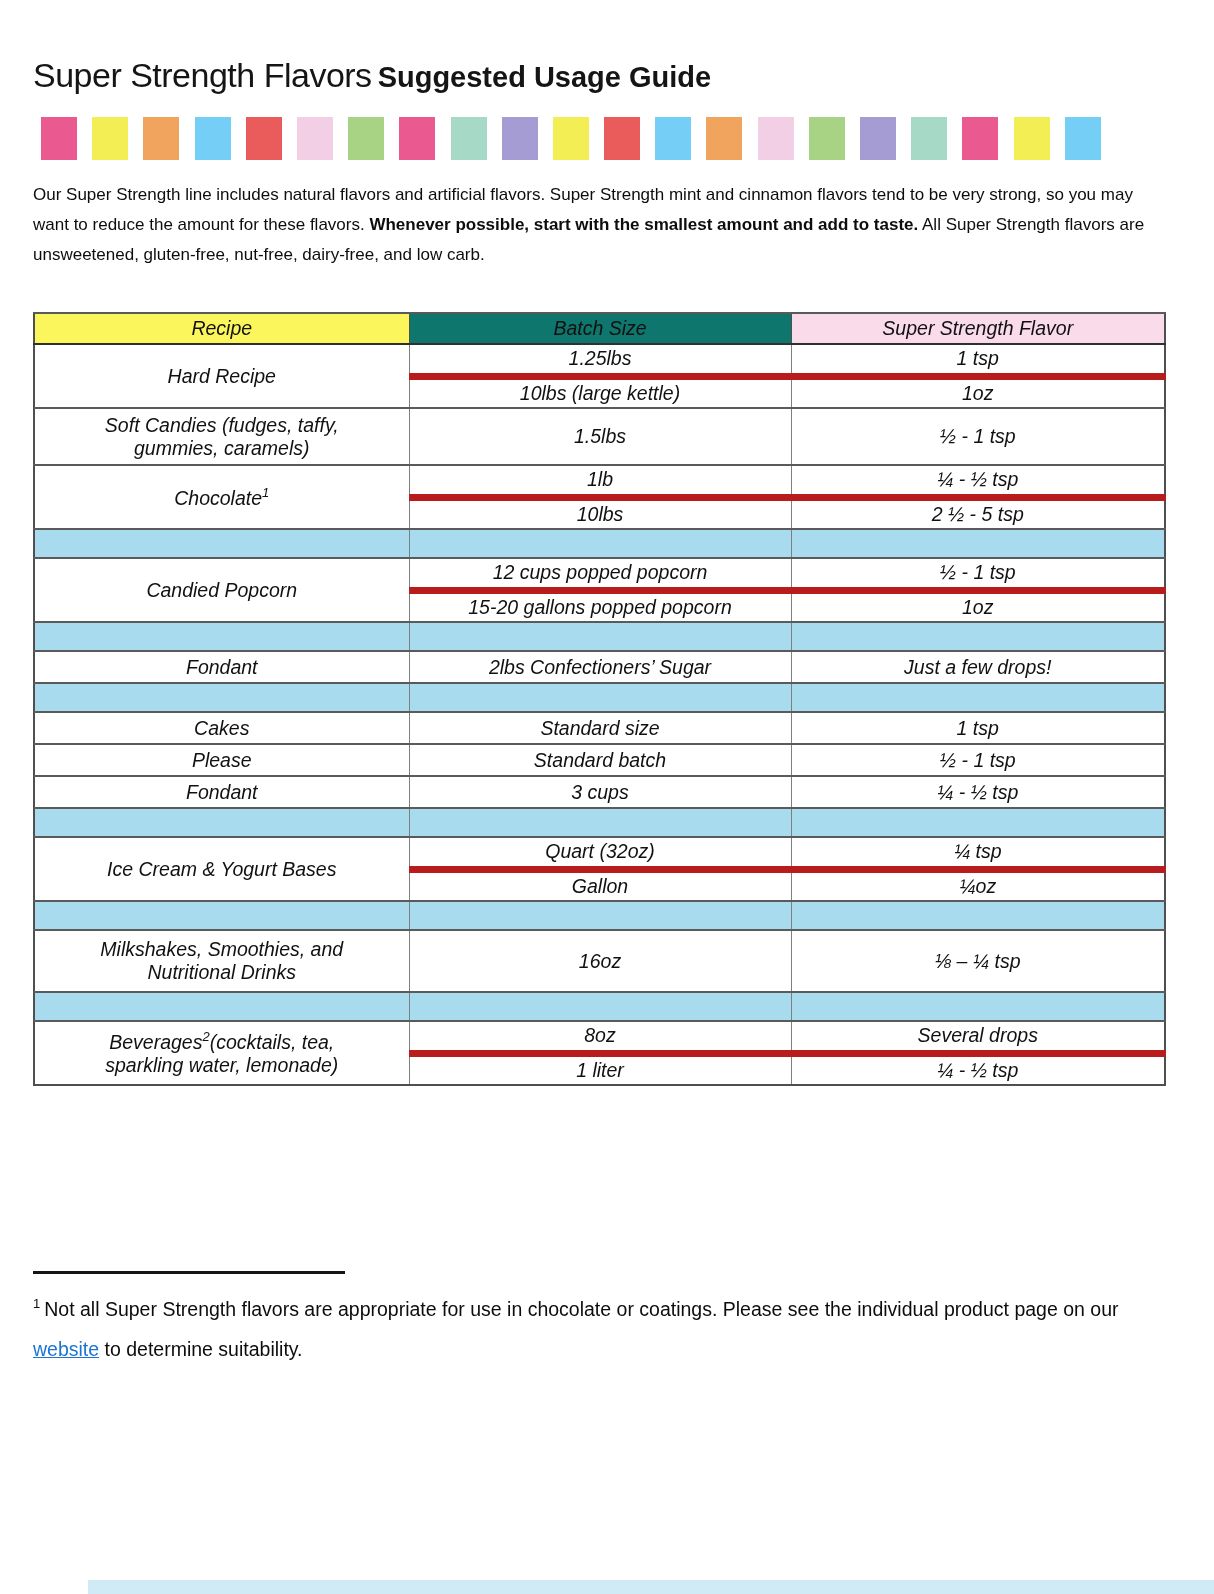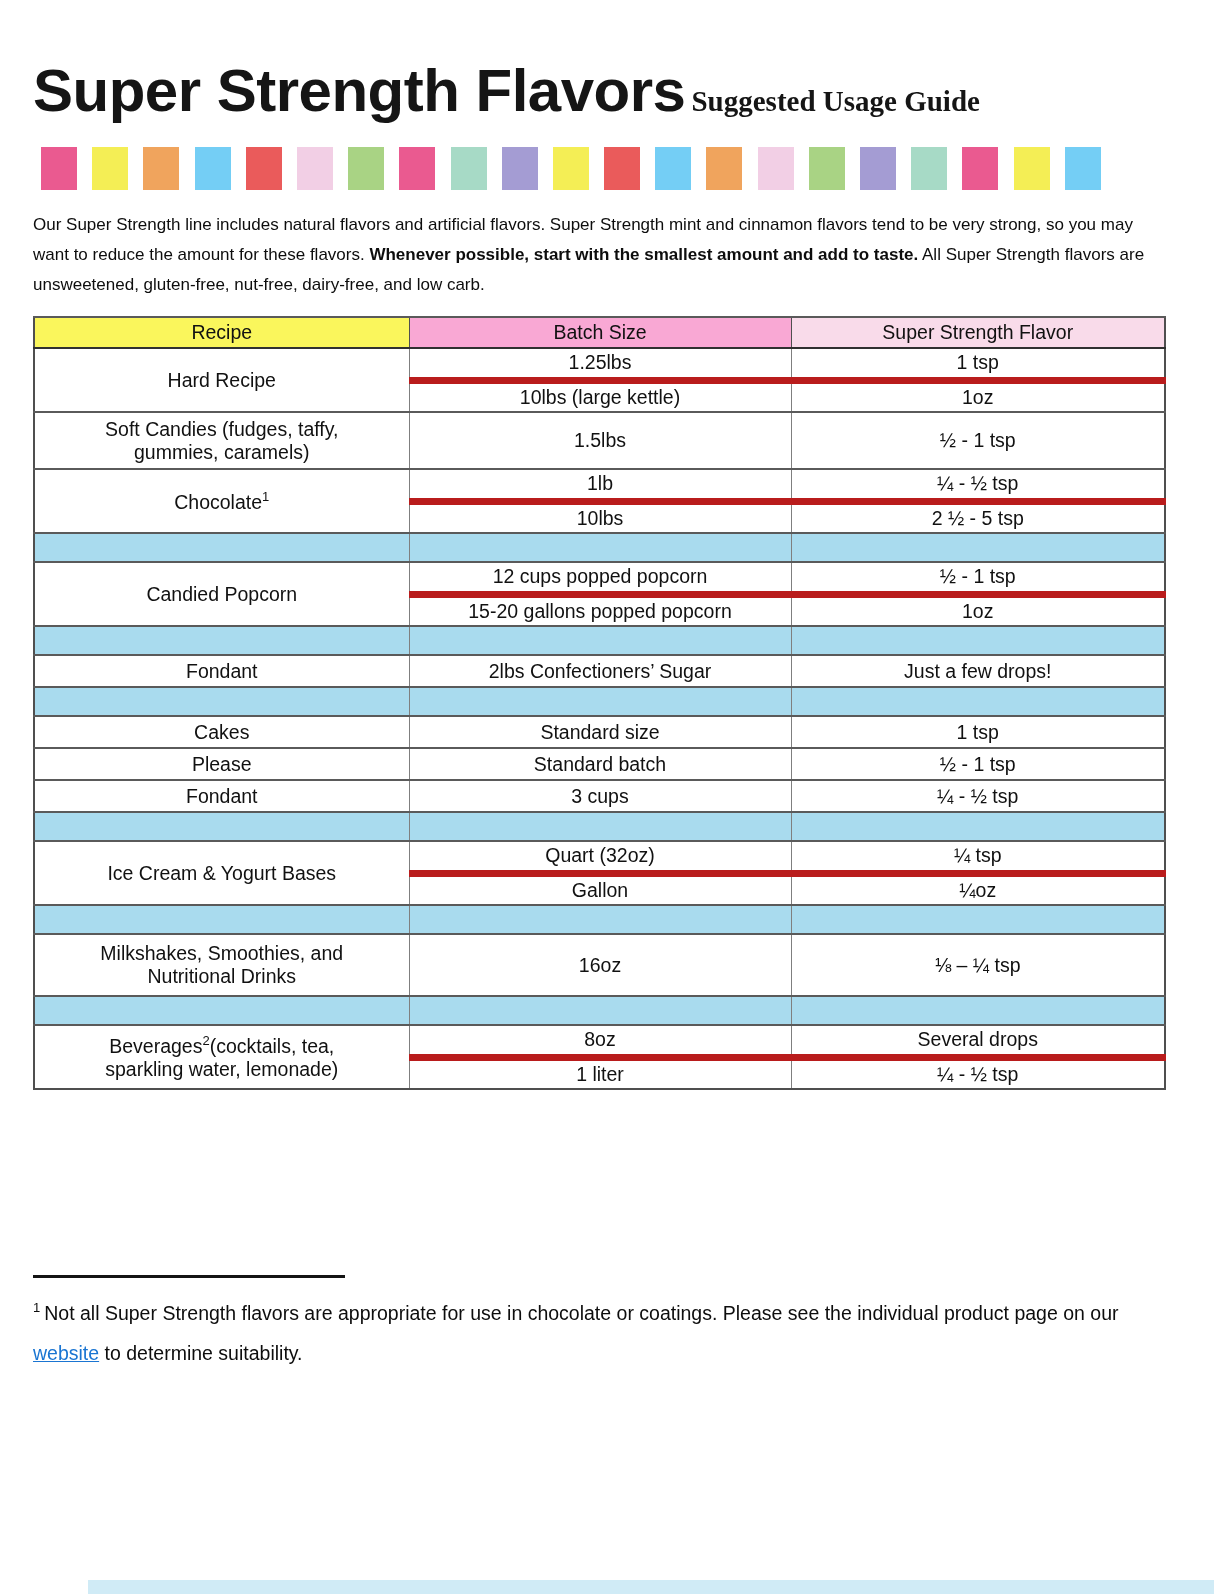--- a/index.html
+++ b/index.html
@@ -9,22 +9,22 @@
     width: 1214px;
     height: 1594px;
     background: #ffffff;
     font-family: "Liberation Sans", sans-serif;
     color: #111111;
     padding: 42px 34px 0 33px;
     overflow: hidden;
   }
   
   .title-line { margin-top: 14px; white-space: nowrap; }
-  .title-main { font-size: 60px; font-weight: 700; letter-spacing: -0.5px; color: #151515; text-align: right; }
-  .title-sub  { font-size: 29px; font-weight: 700; color: #151515; margin-left: 6px; font-family: Liberation Serif, serif; }
+  .title-main { font-size: 34px; font-weight: 400; letter-spacing: -0.5px; color: #151515; text-align: right; }
+  .title-sub  { font-size: 29px; font-weight: 700; color: #151515; margin-left: 6px; }
   
   .palette {
     margin-top: 22px;
     margin-left: 8px;
     width: 1060px;
     height: 43px;
     display: flex;
     justify-content: space-between;
   }
   .palette .swatch { width: 36px; height: 43px; }
@@ -32,26 +32,27 @@
   .intro {
     margin-top: 20px;
     width: 1140px;
     font-size: 17px;
     line-height: 30px;
     color: #0d0d0d;
   }
   .intro b { font-weight: 700; }
   
   table.usage {
-    margin-top: 16px;
+    margin-top: 42px;
     width: 1131px;
     border-collapse: collapse;
     border: 2px solid #4f4f4f;
     table-layout: fixed;
     font-size: 19.5px;
+    font-style: italic;
   }
   table.usage col.c1 { width: 375px; }
   table.usage col.c2 { width: 382px; }
   table.usage col.c3 { width: 374px; }
   table.usage th {
     font-weight: 400;
     height: 31px;
     text-align: center;
     border: 1px solid #4f4f4f;
     border-top: 2px solid #5a5a5a;
@@ -145,21 +146,21 @@
 
   <table class="usage">
     <colgroup>
         <col class="c1">
         <col class="c2">
         <col class="c3">
       </colgroup>
     <tbody>
         <tr>
       <th style="background-color: rgb(250, 246, 92);">Recipe</th>
-      <th style="background-color: #f9a8d4;">Batch Size</th>
+      <th style="background-color: #0f766e;">Batch Size</th>
       <th style="background-color: rgb(249, 219, 234);">Super Strength Flavor</th>
     </tr>
 
     <tr class="gstart">
       <td class="recipe" rowspan="2">Hard Recipe</td>
       <td>1.25lbs</td>
       <td>1 tsp</td>
     </tr>
     <tr class="sub">
       <td>10lbs (large kettle)</td>

